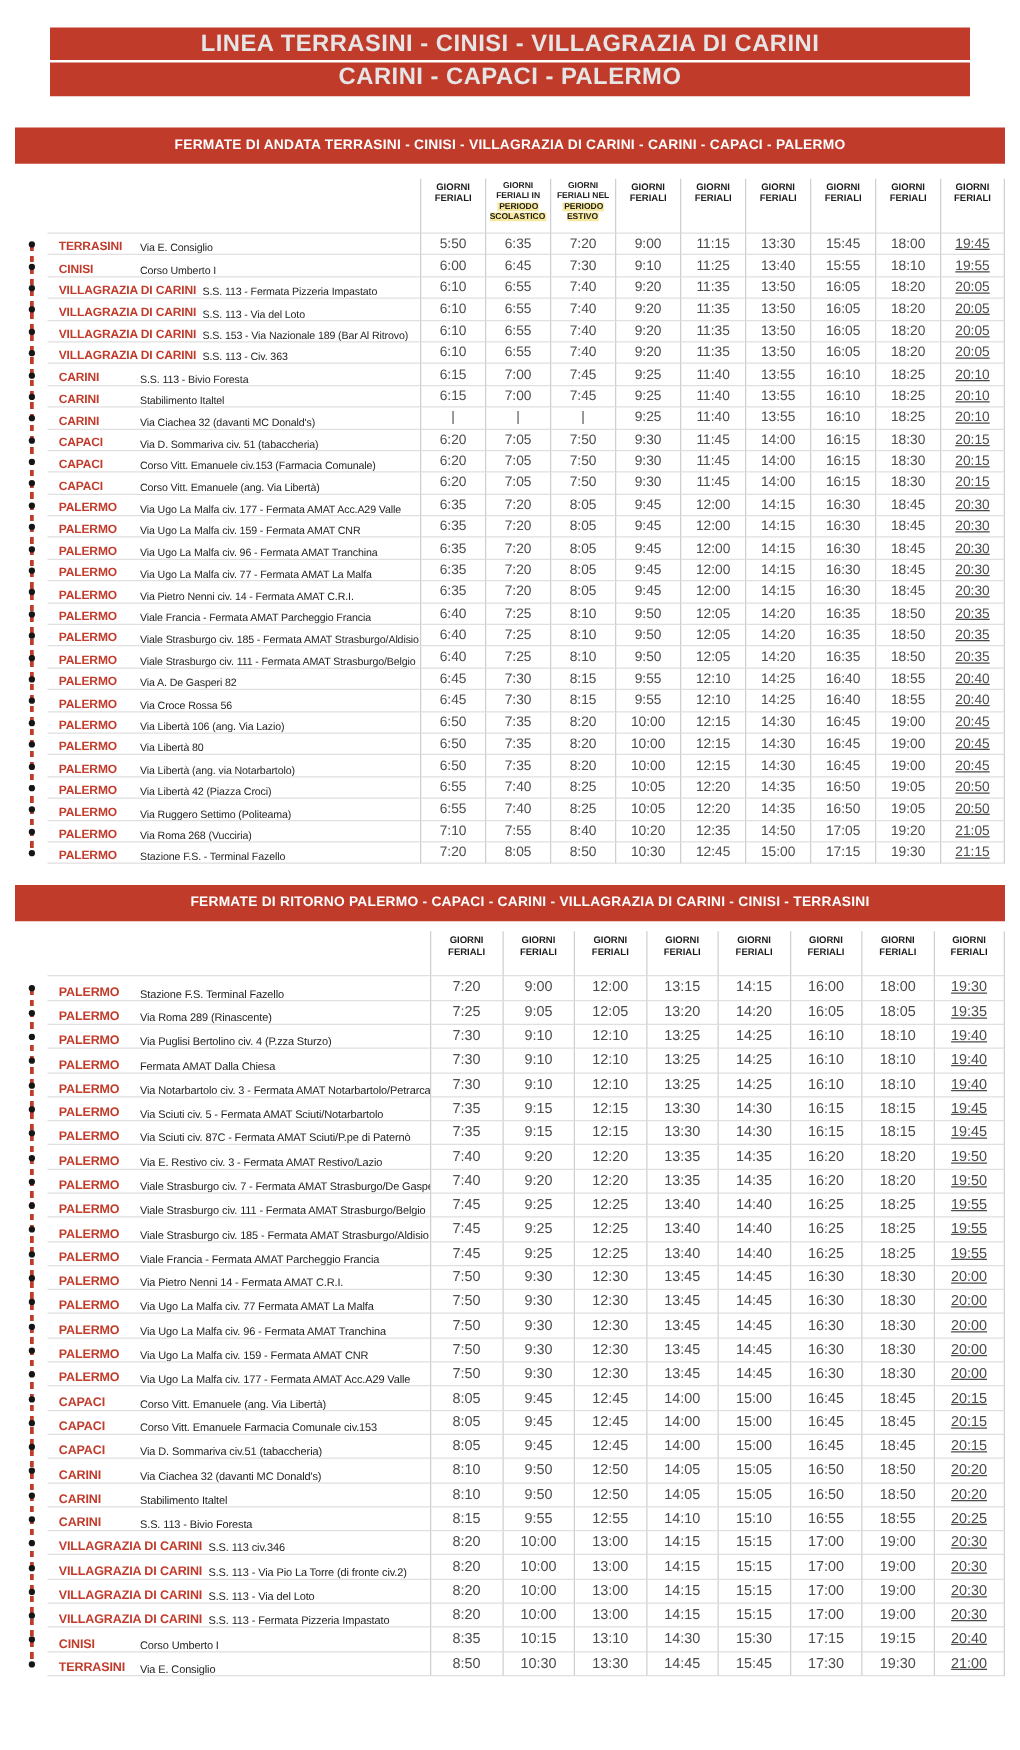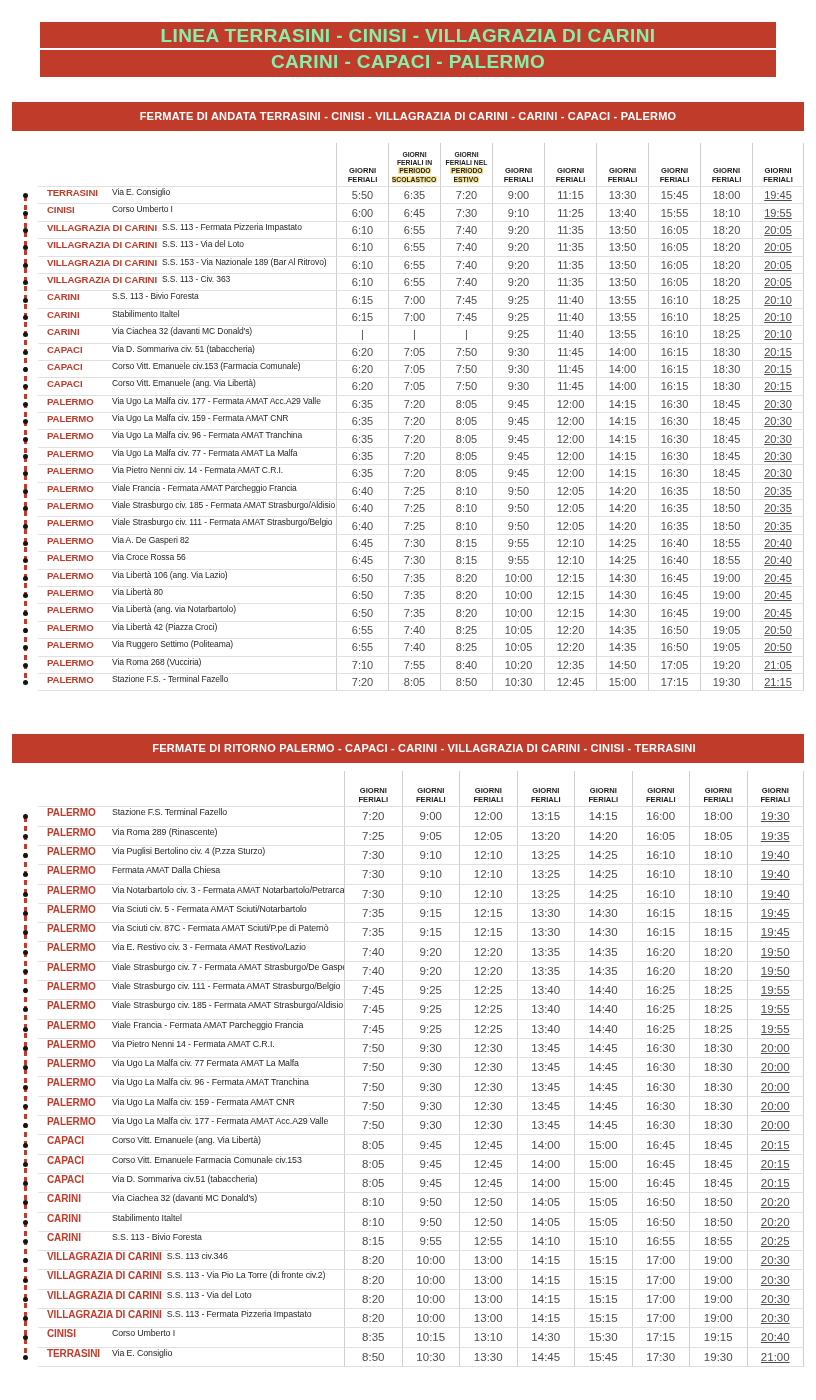--- a/index.html
+++ b/index.html
@@ -10,44 +10,44 @@
   }
   *{box-sizing:border-box;margin:0;padding:0;}
   html,body{width:816px;height:1400px;background:#fff;overflow:hidden;}
   body{font-family:"Liberation Sans",sans-serif;color:#222;}
   .page{width:816px;height:1400px;padding:0 12px;}
 
   
   .main-banner{
     margin:22px 28px 0;
     background:var(--red);
-    color:#86efac;text-align:center;font-weight:bold;
+    color:#e5e5e5;text-align:center;font-weight:bold;
     padding:2px 0 3px;
   }
   .main-banner .bline{font-size:19px;line-height:24px;letter-spacing:.4px;}
   .main-banner .bdivider{height:2px;background:#fff;width:100%;}
   .section-banner{
     background:var(--red);color:#fff;text-align:center;font-weight:bold;
     font-size:11px;line-height:29px;height:29px;letter-spacing:.2px;
     white-space:nowrap;overflow:hidden;
   }
   .t1 .section-banner{margin-top:25px;}
-  .t2 .section-banner{margin-top:43px;padding-left:32px;}
+  .t2 .section-banner{margin-top:17px;padding-left:32px;}
 
   
   .header-row,.row{display:grid;align-items:stretch;}
   .t1 .header-row,.t1 .row{grid-template-columns:26px minmax(0,1fr) repeat(9,52px);}
   .t2 .header-row,.t2 .row{grid-template-columns:26px minmax(0,1fr) repeat(8,57.5px);}
   .t1{--rowh:17.4px;}
   .t2{--rowh:19.3px;}
   .t1 .header-row{height:44px;margin-top:12px;}
   .t2 .header-row{height:36px;margin-top:8px;}
 
   .hcell{
-    display:flex;flex-direction:column;justify-content:flex-end;align-items:center;
+    display:flex;flex-direction:column;justify-content:flex-start;align-items:center;
     text-align:center;font-weight:bold;font-size:7.6px;line-height:1.22;
     border-left:1px solid var(--colline);
     border-bottom:1px solid var(--rowline);
     padding:2px 1px;color:#1c1c1c;
   }
   .hcell.small{font-size:6.8px;}
   .hcell:last-child{border-right:1px solid var(--colline);}
   .hcell .hl span{background:var(--yellow);padding:0 1px;}
   .header-row .stop,.header-row .rail{border-bottom:1px solid var(--rowline);}
   .header-row .rail{border-bottom:none;}
@@ -56,21 +56,21 @@
   .railline{
     position:absolute;left:11.5px;width:3px;
     top:calc(var(--rowh)/2);bottom:calc(var(--rowh)/2);
     background:repeating-linear-gradient(to bottom,var(--red) 0 5px,transparent 5px 9px);
   }
   .row{height:var(--rowh);}
   .rail{display:flex;align-items:center;justify-content:center;position:relative;}
   .dot{width:5px;height:5px;border-radius:50%;background:#151515;position:relative;z-index:1;}
 
   .stop{
-    display:flex;align-items:flex-start;white-space:nowrap;overflow:hidden;
+    display:flex;align-items:flex-end;white-space:nowrap;overflow:hidden;
     border-bottom:1px solid var(--rowline);padding-left:9px;letter-spacing:-.1px;
   }
   .city{color:var(--red);font-weight:bold;font-size:9.6px;min-width:60px;margin-right:5px;flex:none;}
   .t2 .city{font-size:10px;}
   .desc{font-size:8.5px;color:#1f1f1f;}
   .t2 .desc{font-size:8.8px;}
 
   .tcell{
     display:flex;align-items:center;justify-content:center;
     font-size:11px;color:#4c4c4c;

